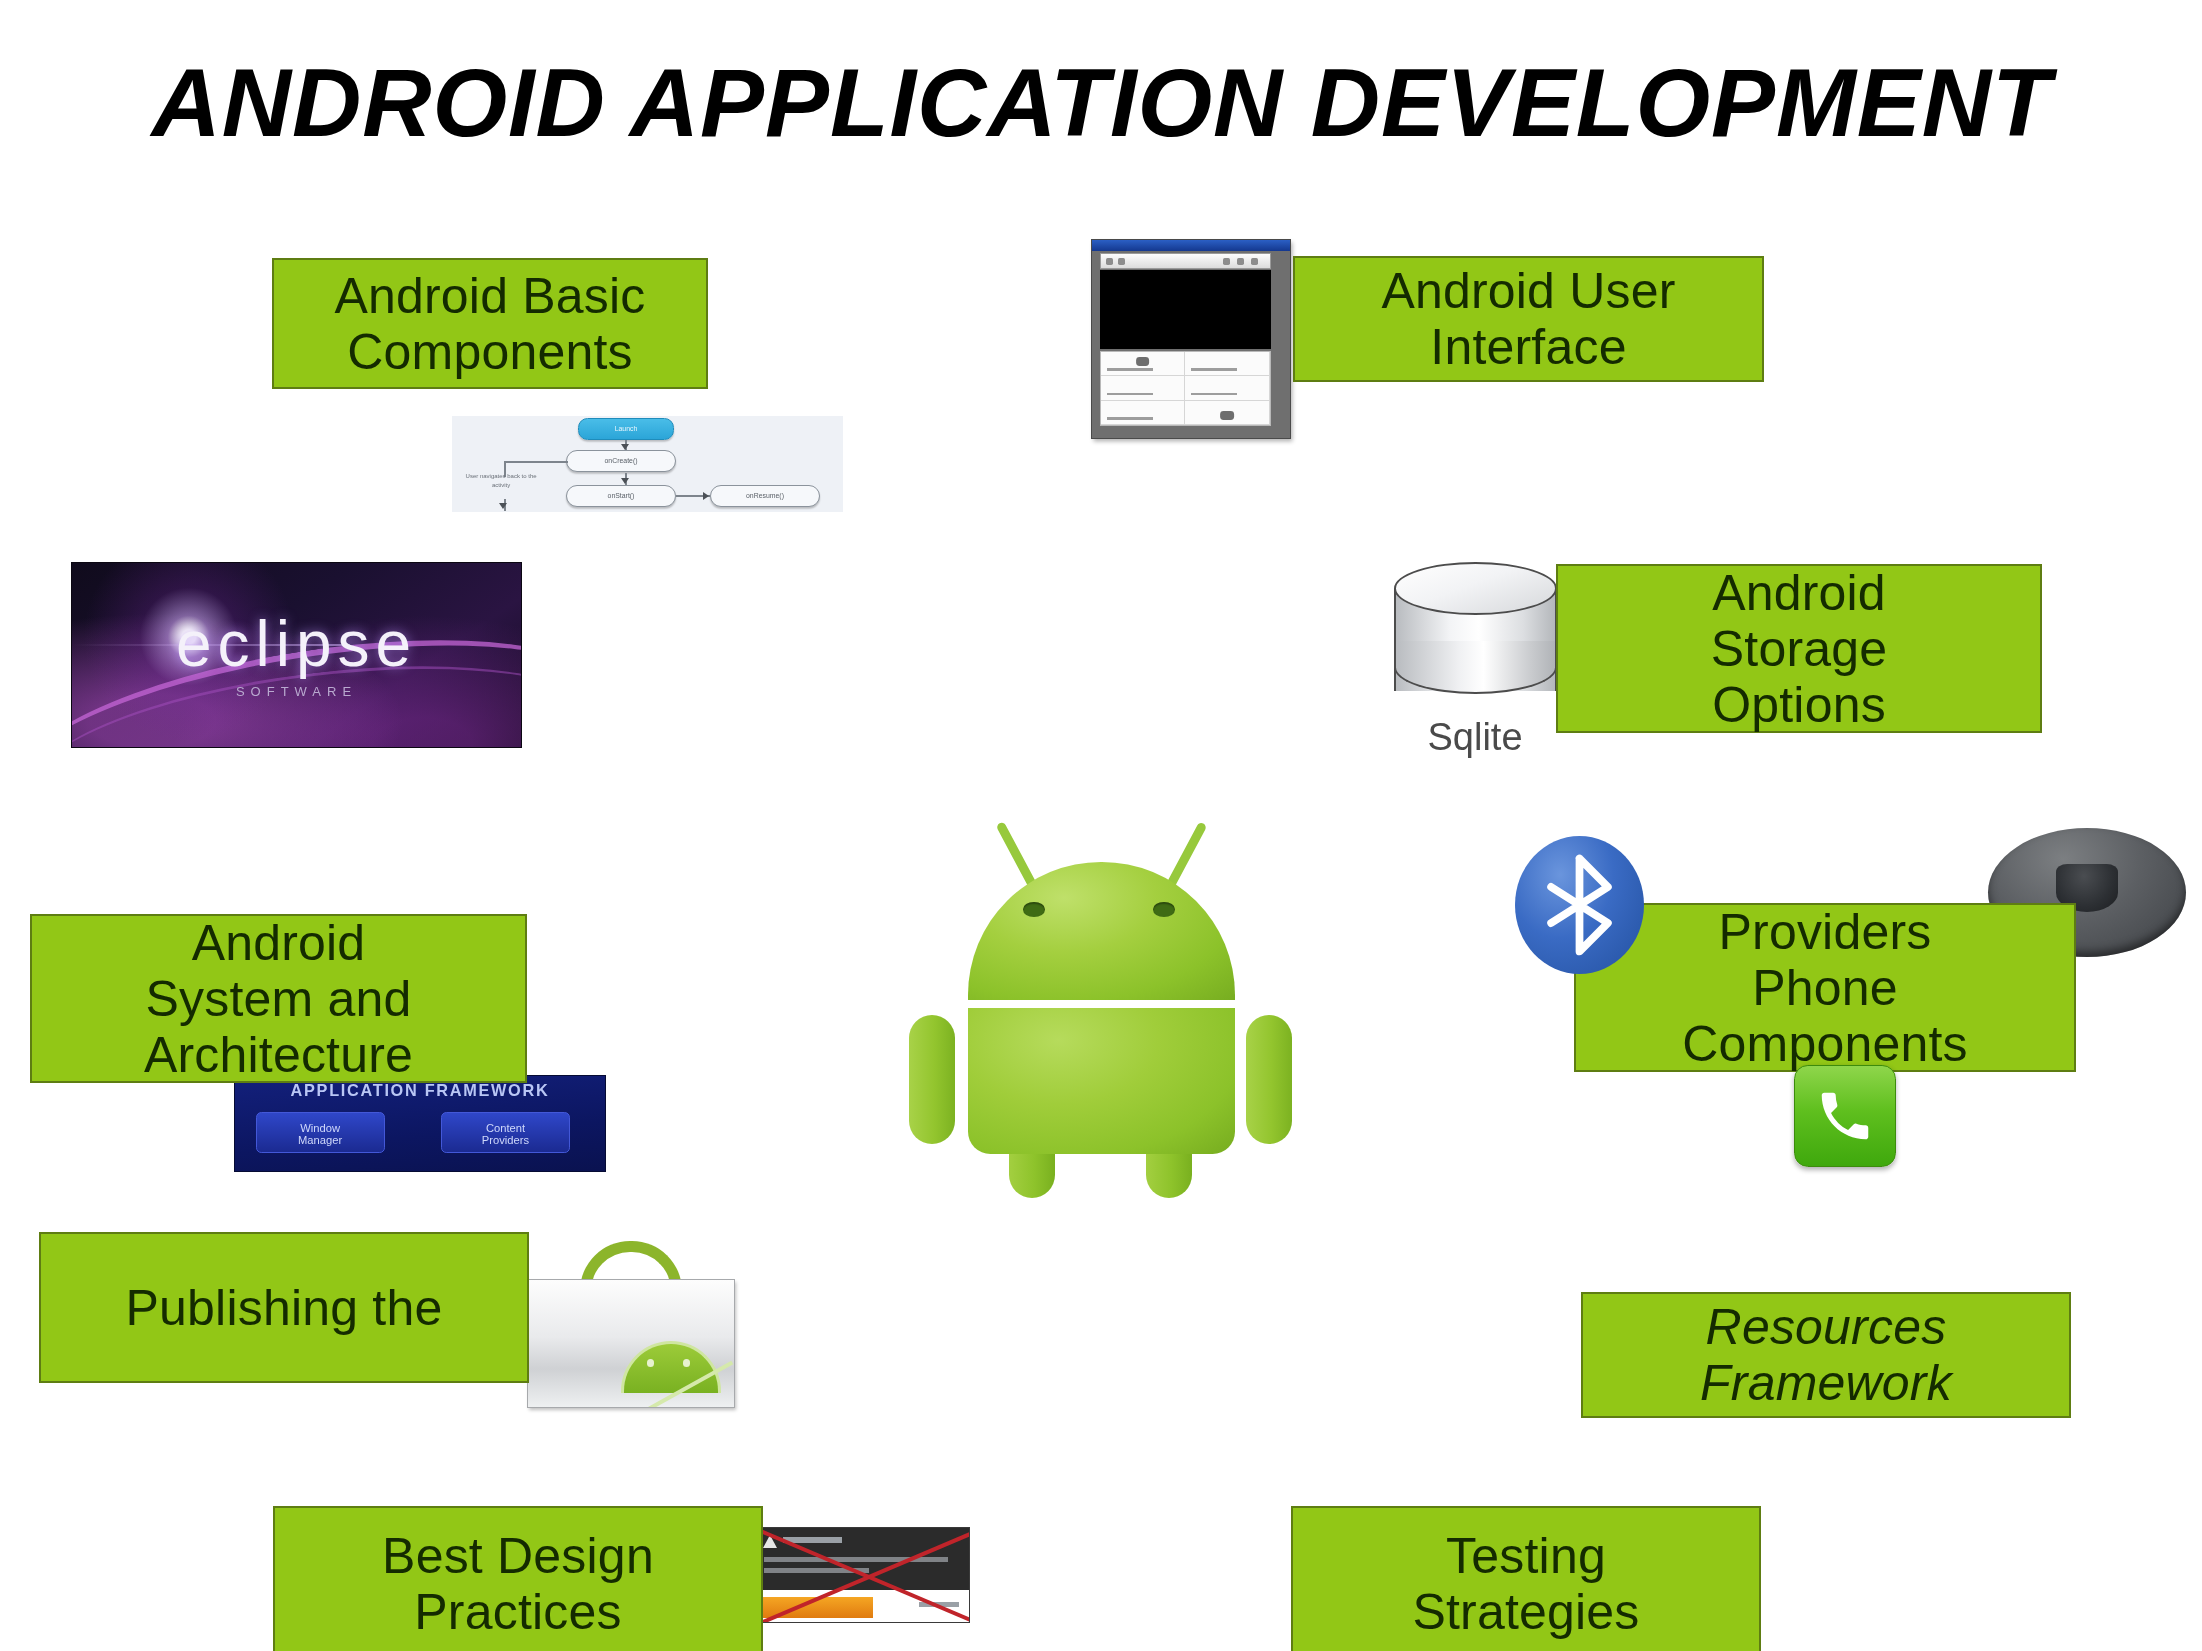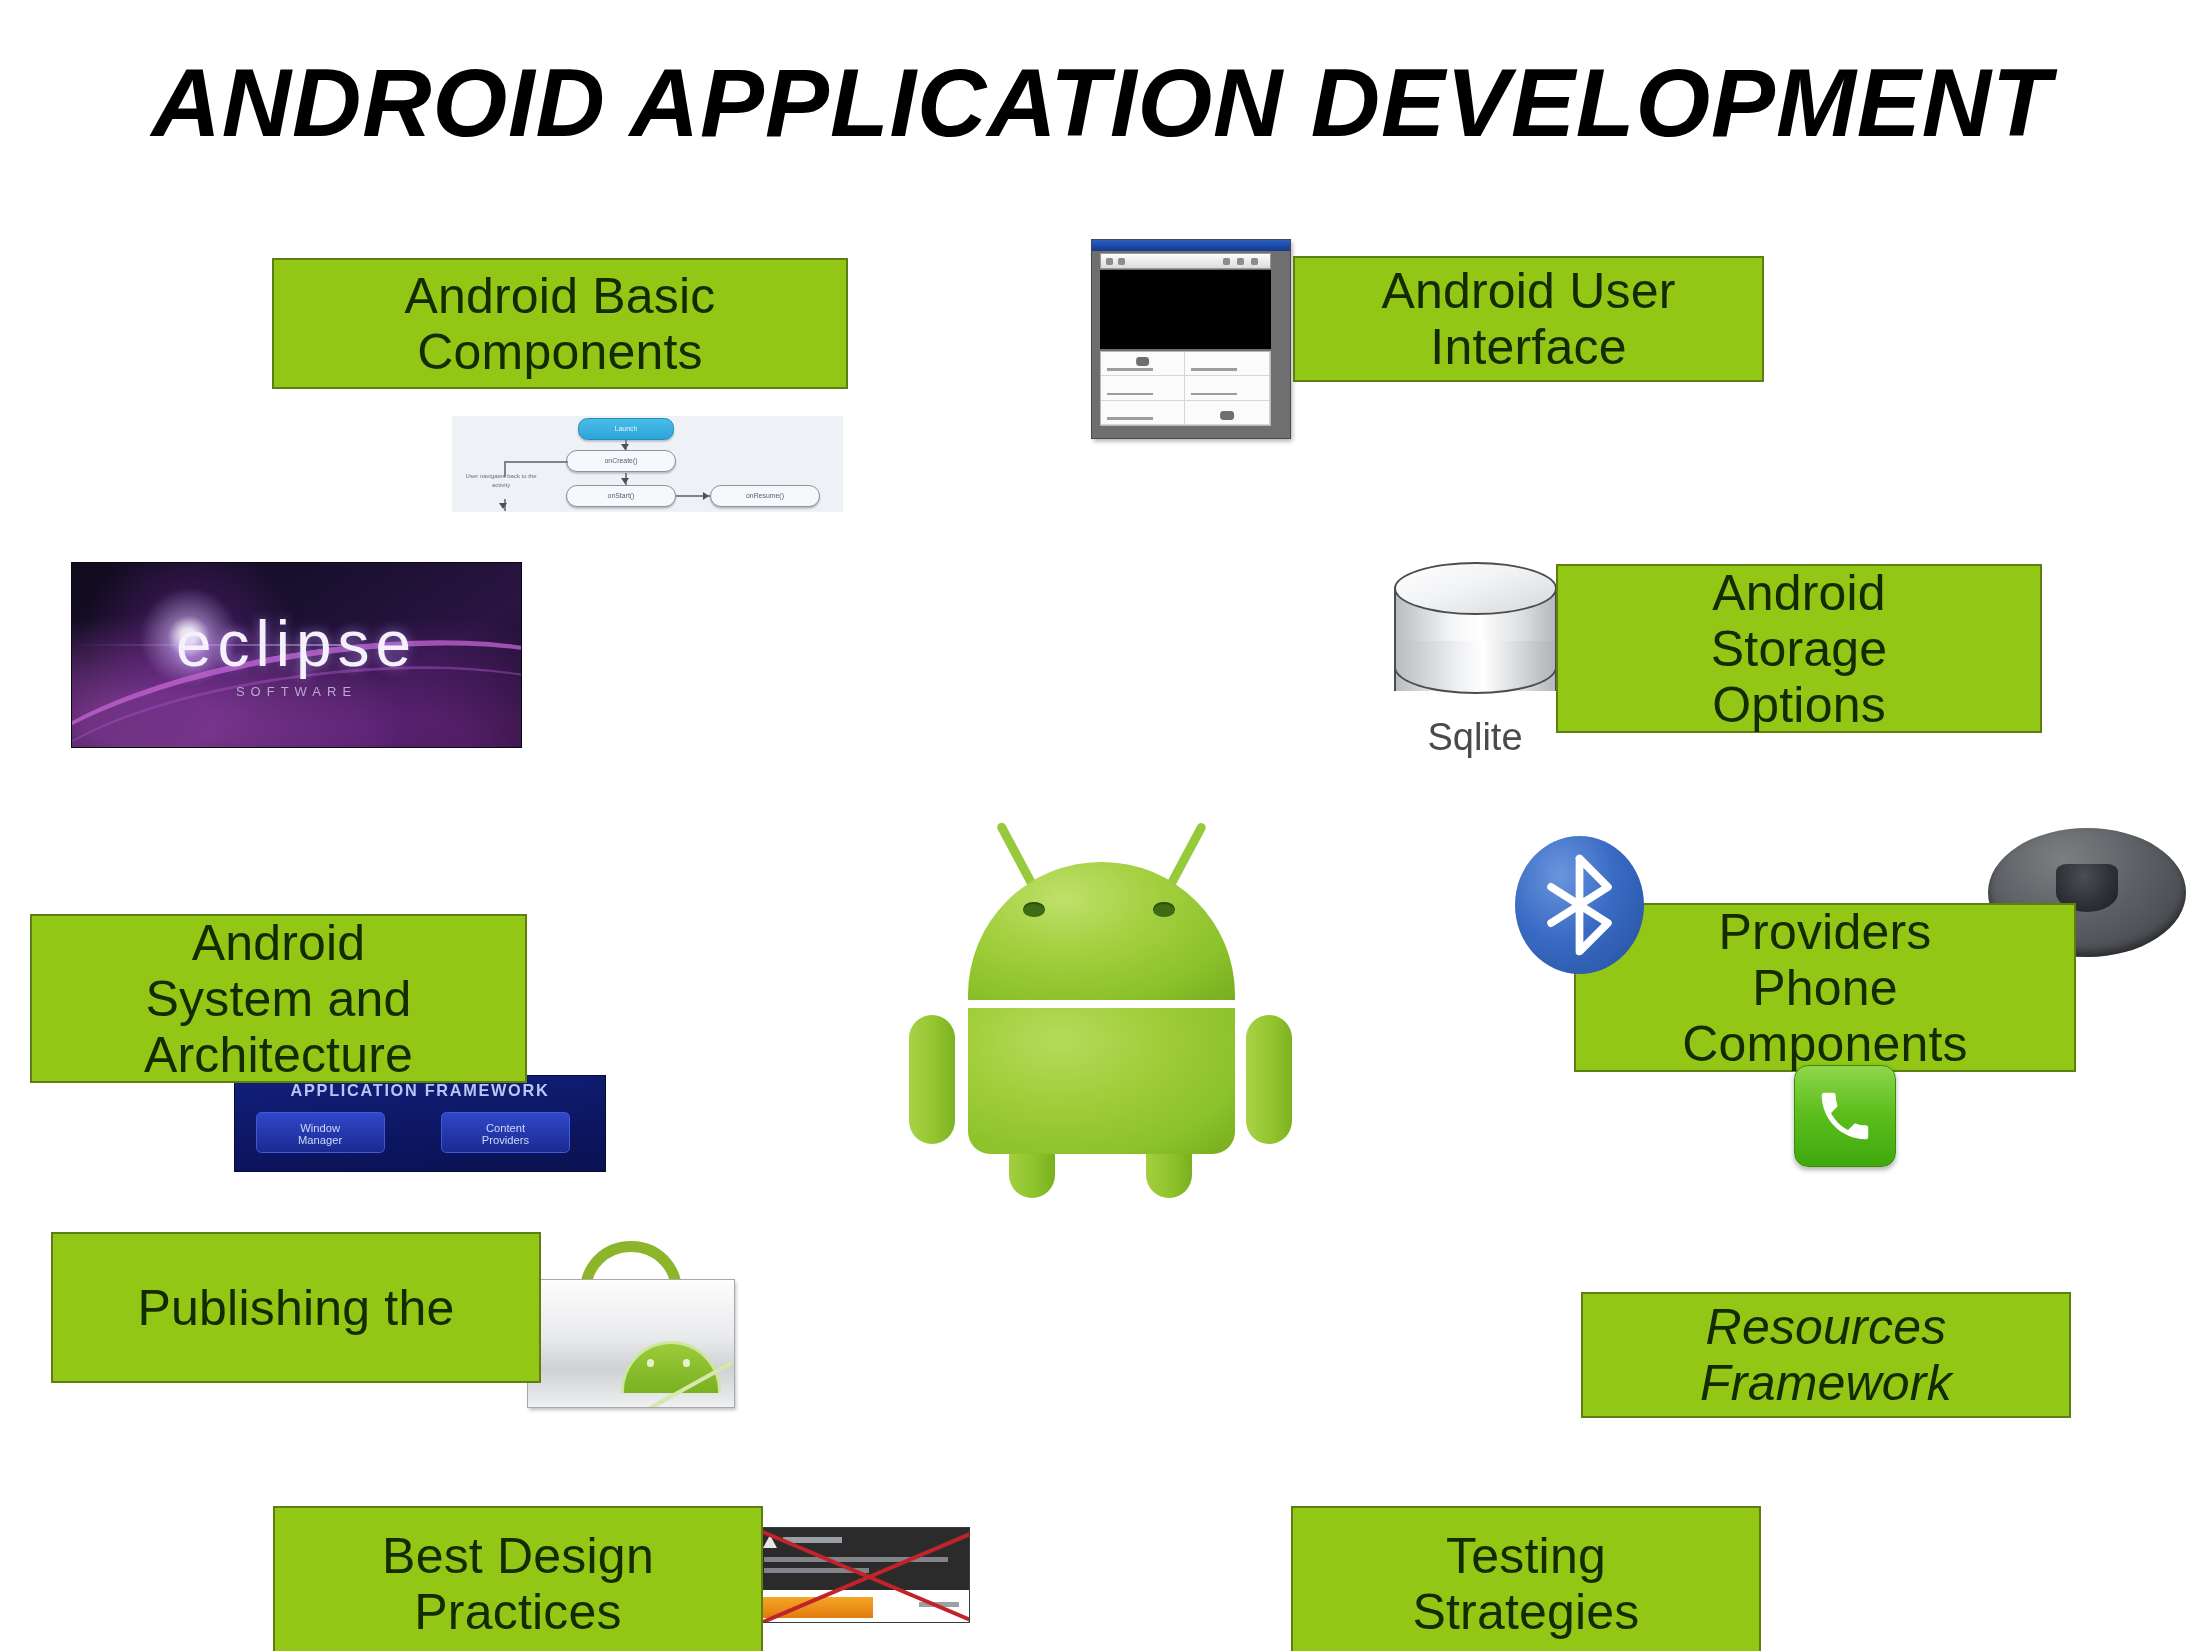--- a/index.html
+++ b/index.html
@@ -54,26 +54,26 @@
     font-size: 50px;
     line-height: 1.12;
     font-weight: normal;
     letter-spacing: 0.2px;
     padding: 5.2px 8.6px;
     z-index: 5;
   }
   .topic-box .label { display: block; }
 
   
-  #box-basic-components   { left: 272px;  top: 258px;  width: 576px;  height: 131px; }
+  #box-basic-components   { left: 272px;  top: 258px;  width: 436px;  height: 131px; }
   #box-user-interface     { left: 1293px; top: 256px;  width: 471px;  height: 126px; }
   #box-storage-options    { left: 1556px; top: 564px;  width: 486px;  height: 169px; }
   #box-system-arch        { left: 30px;   top: 914px; width: 497px;  height: 169px; }
   #box-phone-components   { left: 1574px; top: 903px; width: 502px;  height: 169px; }
-  #box-publishing         { left: 39px;   top: 1232px; width: 490px;  height: 151px; margin-left: 12px; }
+  #box-publishing         { left: 39px;   top: 1232px; width: 490px;  height: 151px; }
   #box-resources          { left: 1581px; top: 1292px; width: 490px;  height: 126px; font-style: italic; }
   #box-best-design        { left: 273px;  top: 1506px; width: 490px;  height: 155px; }
   #box-testing            { left: 1291px; top: 1506px; width: 470px;  height: 155px; }
 
   
   #flowchart {
     position: absolute;
     left: 452px;
     top: 416px;
     width: 391px;

